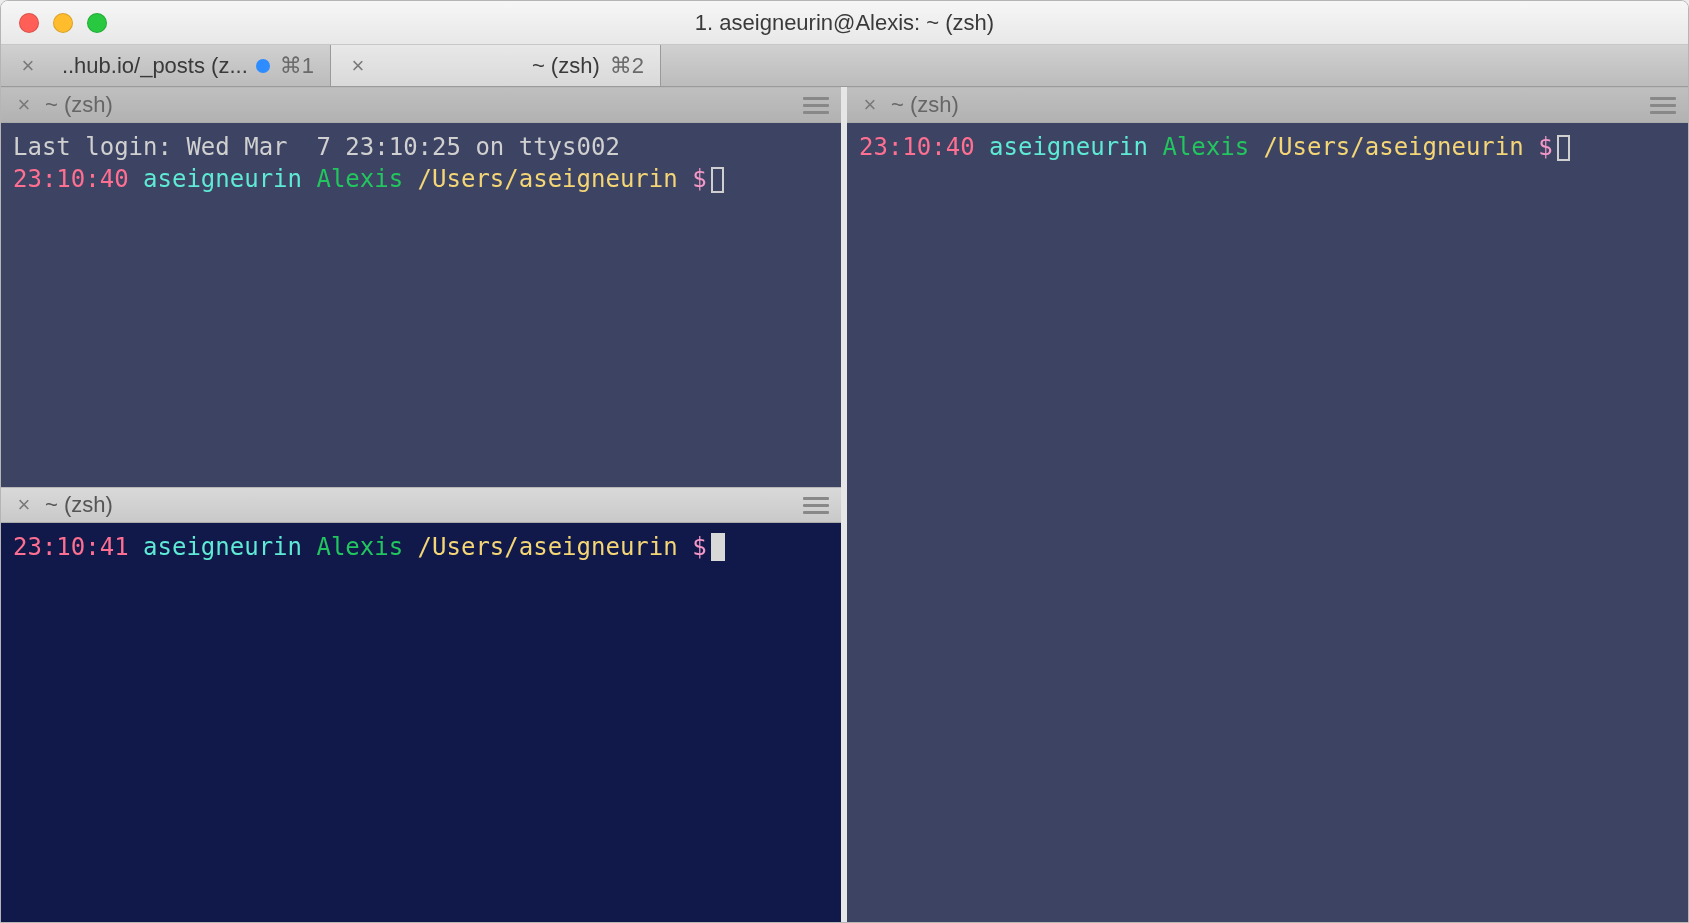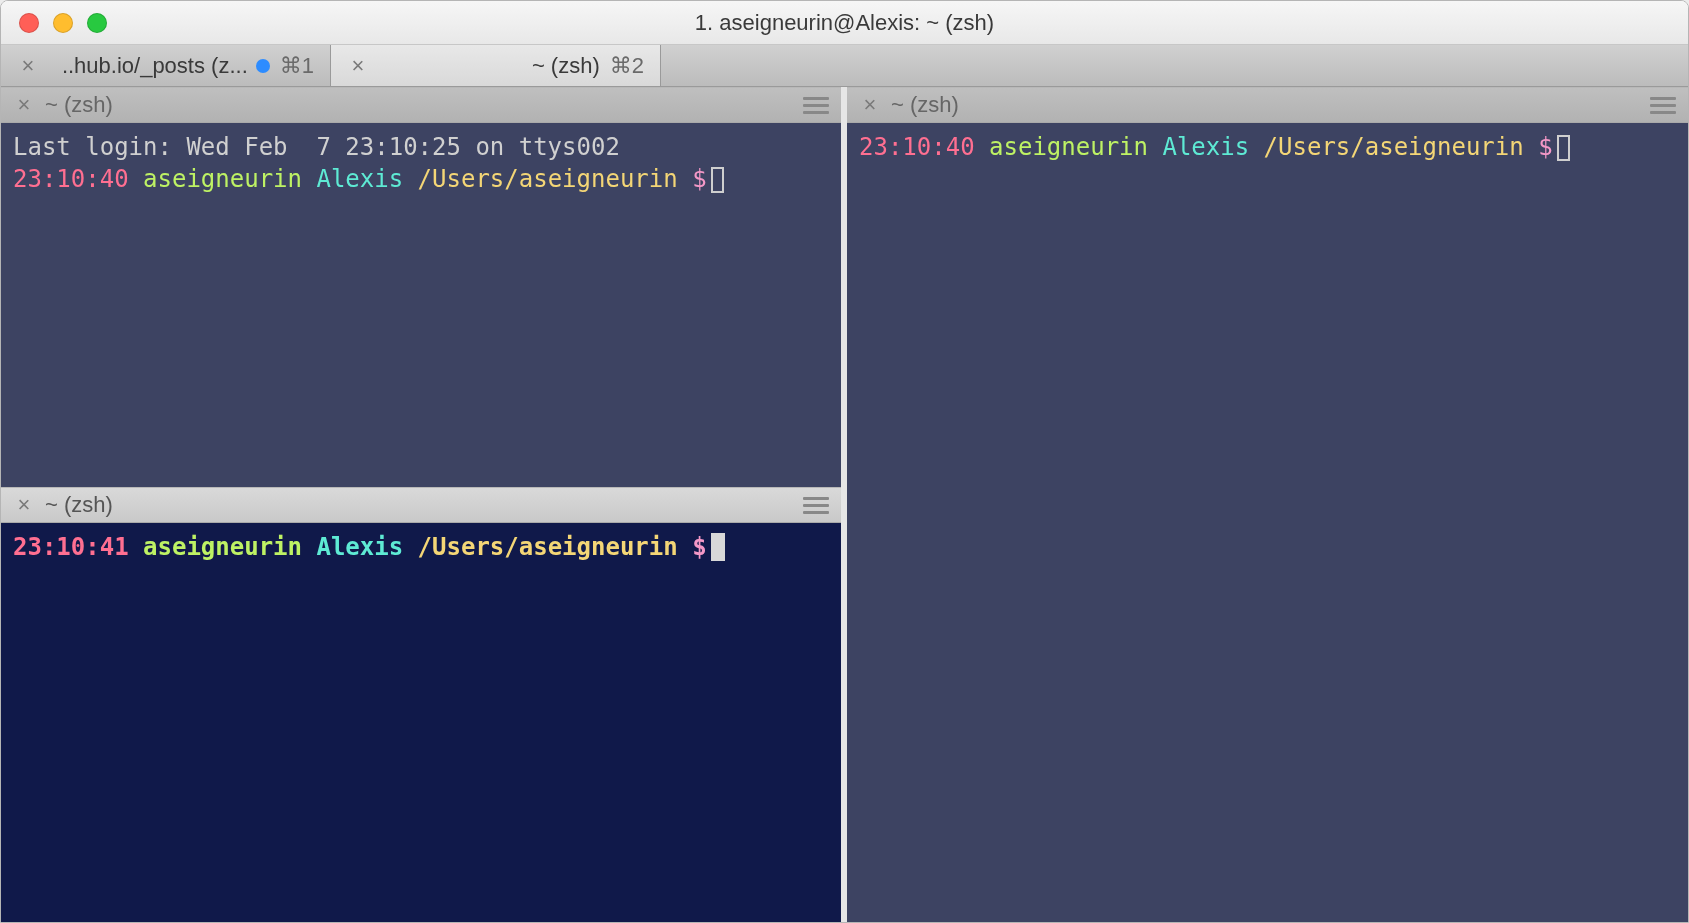--- a/index.html
+++ b/index.html
@@ -162,25 +162,25 @@
     flex: 1;
     font-family: "Menlo", "Consolas", monospace;
     font-size: 24px;
     line-height: 1.35;
     padding: 8px 12px;
     color: #d0d0d0;
     white-space: pre;
     overflow: hidden;
   }
   .term.theme-a { background: #3d4362; }
-  .term.theme-b { background: #10194a; font-weight: bold; }
+  .term.theme-b { background: #10194a; }
 
   .c-time   { color: #ff6f91; text-align: center; }
-  .c-user   { color: #bef264; margin-top: 32px; }
-  .c-host   { color: #5eead4; }
+  .c-user   { color: #5eead4; margin-top: 32px; }
+  .c-host   { color: #22c55e; }
   .c-path   { color: #f4d676; text-align: right; }
   .c-dollar { color: #f498c7; }
   .c-caret  { display:inline-block; width: 0.55em; height: 1.1em; vertical-align: text-bottom; border: 2px solid #cfcfcf; margin-left: 4px; }
   .c-block  { display:inline-block; width: 0.6em; height: 1.15em; vertical-align: text-bottom; background: #d8d8d8; margin-left: 4px; }
 
 </style>
 </head>
 <body>
 
 <div class="window">
@@ -213,21 +213,21 @@
     <div class="pane tl-pane">
       <div class="pane-header inactive">
         <div class="x">×</div>
         <div class="ptitle">~ (zsh)</div>
         <div class="hamburger">
             <span></span>
             <span></span>
             <span></span>
           </div>
       </div>
-      <div class="term theme-a"><span>Last login: Wed Feb  7 23:10:25 on ttys002</span>
+      <div class="term theme-a"><span>Last login: Wed Mar  7 23:10:25 on ttys002</span>
 <span class="c-time">23:10:40</span> <span class="c-user">aseigneurin</span> <span class="c-host">Alexis</span> <span class="c-path">/Users/aseigneurin</span> <span class="c-dollar">$</span><span class="c-caret"></span></div>
     </div>
 
     <div class="pane bl-pane">
       <div class="pane-header">
         <div class="x">×</div>
         <div class="ptitle">~ (zsh)</div>
         <div class="hamburger">
             <span></span>
             <span></span>

